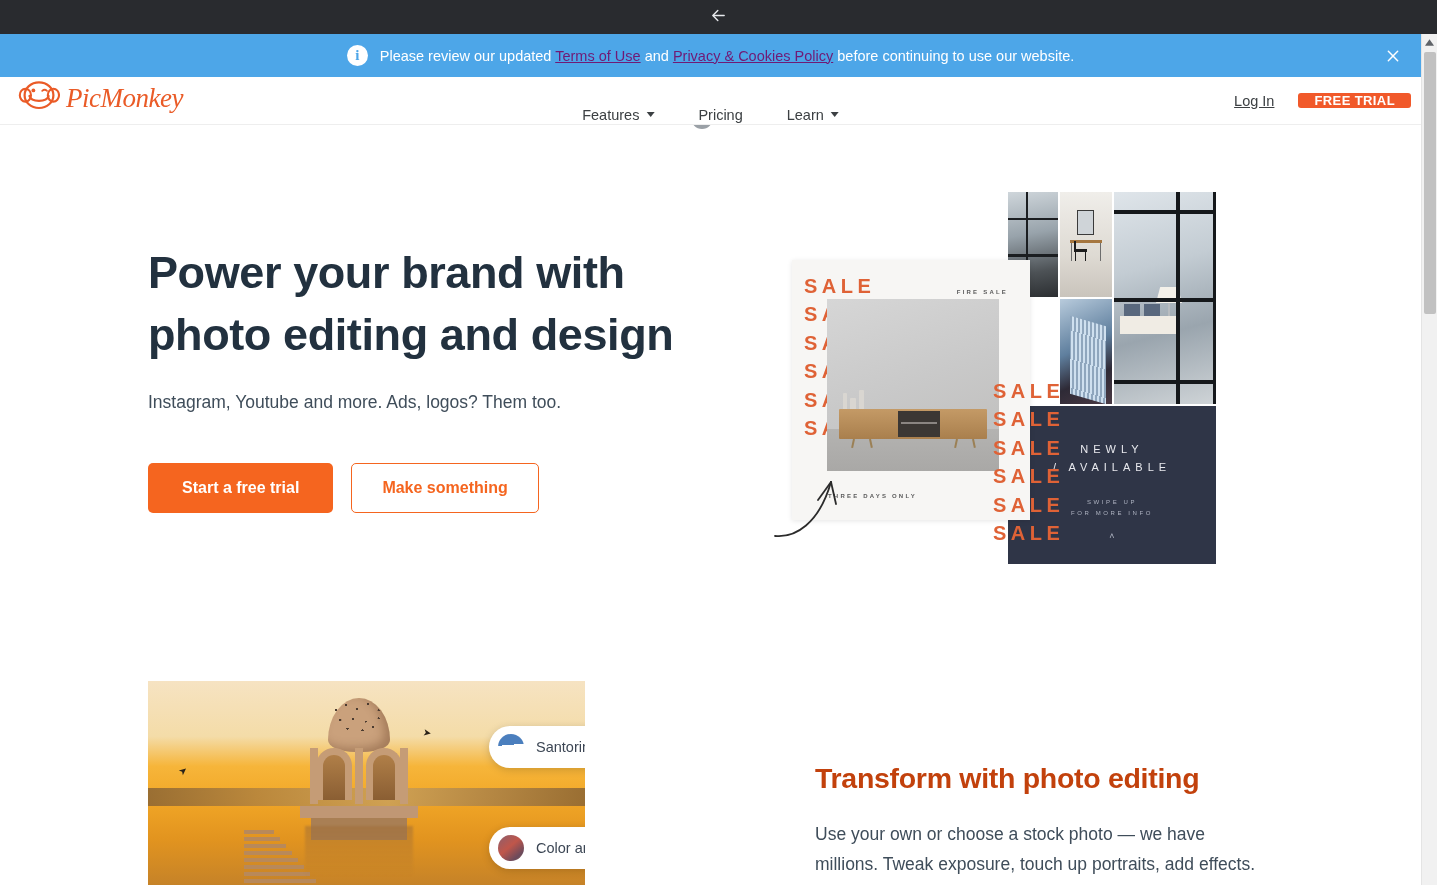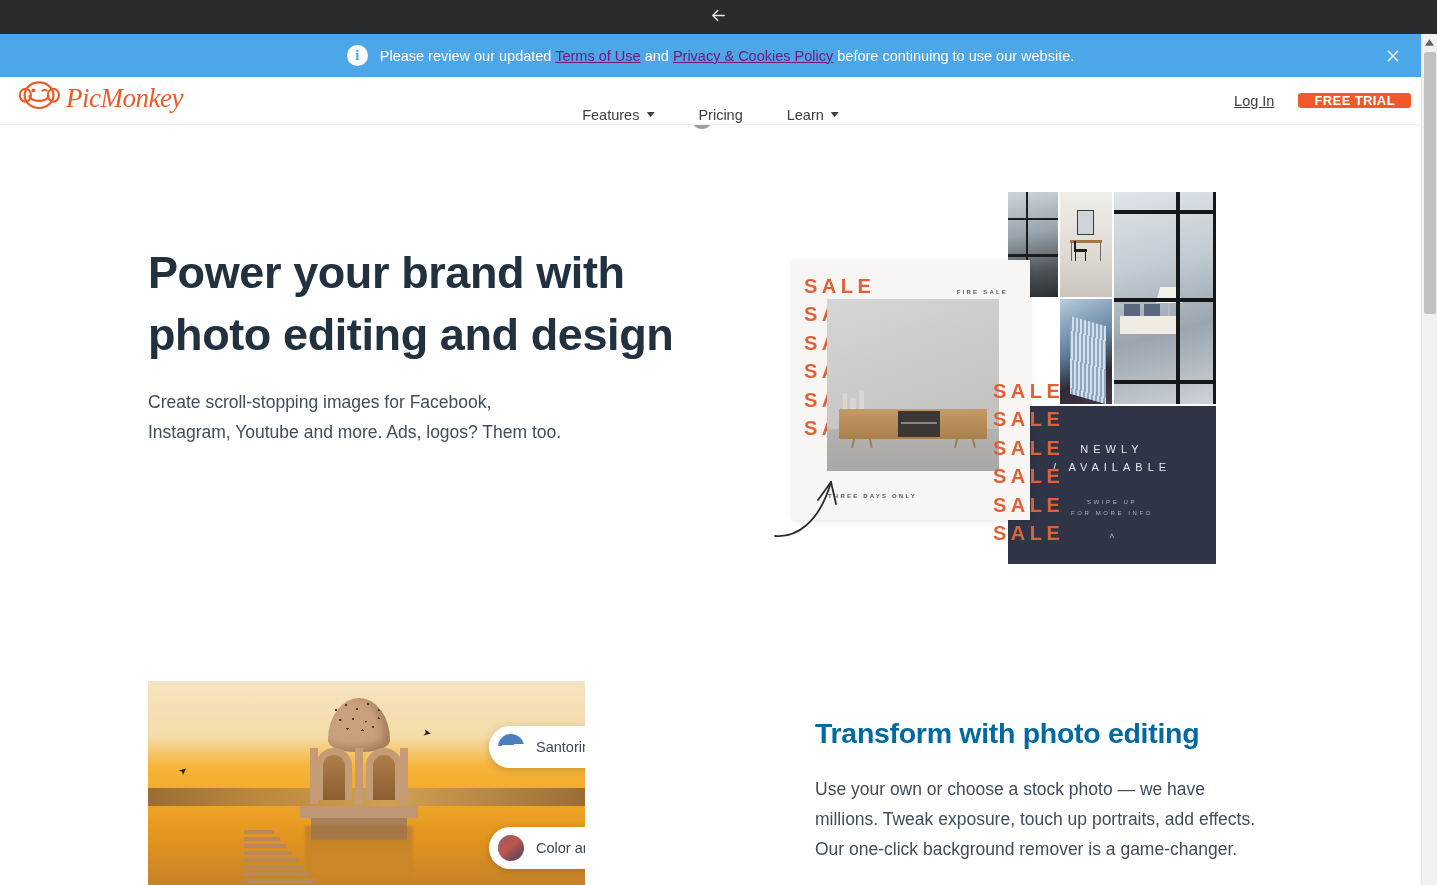--- a/index.html
+++ b/index.html
@@ -387,22 +387,23 @@
   }
   .chip-thumb { width: 26px; height: 26px; border-radius: 50%; flex: 0 0 auto; }
   .chip-thumb.santorini { background: linear-gradient(175deg,#4b7fbe 0 42%,#ffffff 42% 100%); }
   .chip-thumb.coloramp  { background: linear-gradient(140deg,#8c5f6d,#c0564a 45%,#6a4a5c 80%,#9d6b52); }
   .chip-label { font-size: 14.5px; color: #3c4654; white-space: nowrap; }
   .chip-santorini { left: 341px; top: 45px; }
   .chip-coloramp  { left: 341px; top: 146px; }
 
   .sec2-copy { position: absolute; left: 815px; top: 583px; width: 440px; }
   .sec2-title {
-    font-size: 28.5px; font-weight: bold; color: #0369a1;
+    font-size: 28.5px; font-weight: bold; color: #c2410c;
     letter-spacing: -0.3px;
+    margin-top: 45px;
   }
   .sec2-body {
     margin-top: 24px; font-size: 17.5px;
     color: #3f4d5a; line-height: 1.72;
   }
 </style>
 </head>
 <body>
 
 <div class="browser-chrome">
@@ -515,22 +516,25 @@
 </div>
 
 <div class="page">
 
   <div class="hero-copy">
     <h1 class="hero-title">
       <div>Power your brand with</div>
       <div>photo editing and design</div>
     </h1>
     <div class="hero-sub">
-      <div>Create scroll-stopping images for Facebook,</div>
       <div>Instagram, Youtube and more. Ads, logos? Them too.</div>
+    </div>
+    <div class="hero-btns">
+      <button class="btn-primary">Start a free trial</button>
+      <button class="btn-secondary">Make something</button>
     </div>
   </div>
 
   <div class="collage">
 
     <div class="grid-wrap">
       <div class="ph ph1">
         <div class="glassline" style="left:0;top:26px;width:50px;height:2px;"></div>
         <div class="glassline" style="left:0;top:62px;width:50px;height:3px;"></div>
         <div class="glassline" style="left:18px;top:0;width:2px;height:105px;"></div>

